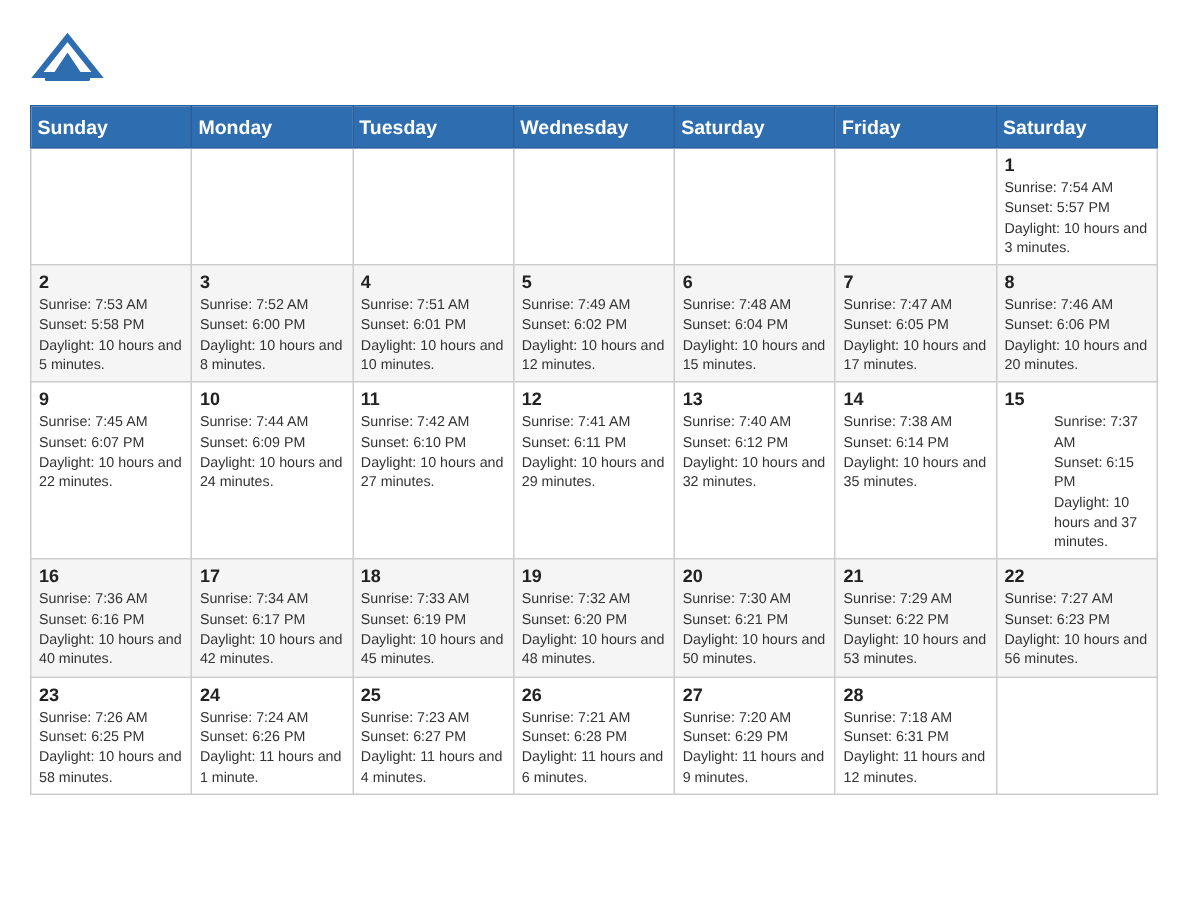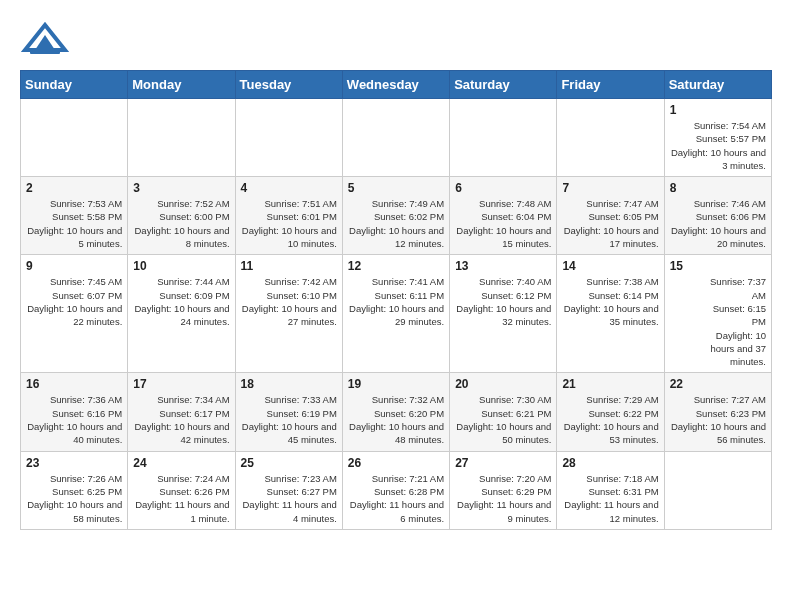--- a/index.html
+++ b/index.html
@@ -61,21 +61,20 @@
       font-size: 12px;
       font-weight: bold;
       color: #222;
       display: block;
       margin-bottom: 2px;
     }
     .day-info {
       font-size: 9.5px;
       color: #333;
       line-height: 1.4;
-      text-align: right;
     }
     .empty-cell {
       background: #f9f9f9;
     }
     .logo-wrapper {
       display: flex;
       align-items: center;
       gap: 4px;
     }
     .logo-svg {

